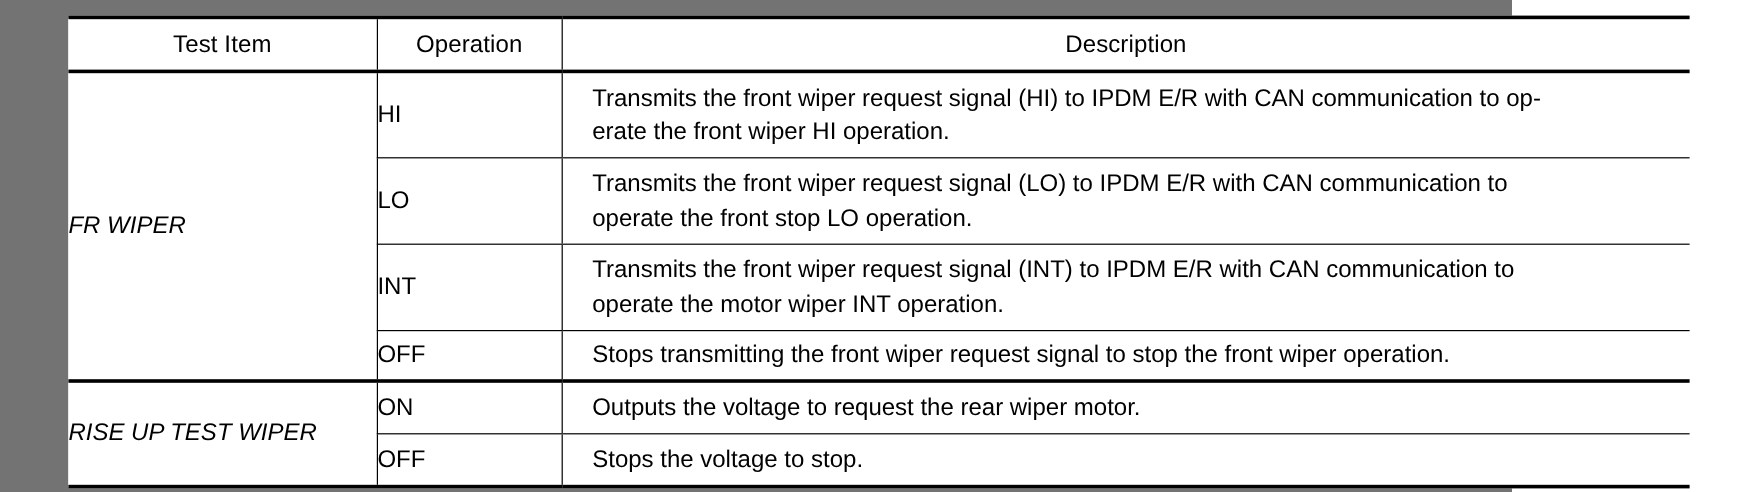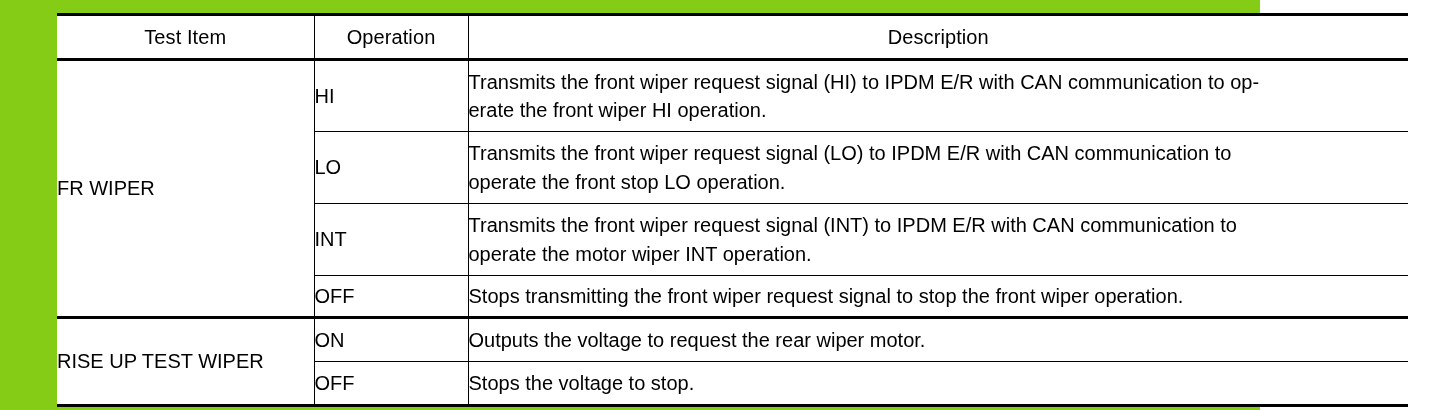--- a/index.html
+++ b/index.html
@@ -13,21 +13,21 @@
     height: 410px;
     font-family: "Liberation Sans", sans-serif;
     color: #000000;
     overflow: hidden;
   }
 
   .sheet {
     position: relative;
     width: 1260px;
     height: 410px;
-    background: #84cc16;
+    background: #737373;
   }
 
   
   .spec-table {
     position: absolute;
     left: 57px;
     top: 13px;
     width: 1351px;       
     border-collapse: collapse;
     table-layout: fixed;
@@ -62,33 +62,34 @@
     font-size: 20px;
     letter-spacing: 0.1px;
   }
 
   
   .item-cell {
     font-size: 20px;
     text-align: left;
     padding-left: 21px;
     line-height: 1.45;
+    font-style: italic;
   }
   .oper-cell {
     font-size: 20px;
     text-align: left;
   }
   .desc-cell {
     font-size: 20px;
     text-align: left;
     padding-left: 14px;
     padding-right: 4px;
     line-height: 1.42;
   }
-  .desc-cell .ln { display: block; white-space: nowrap; }
+  .desc-cell .ln { display: block; white-space: nowrap; margin-left: 25px; }
 
   .row-tall   { height: 72px; }
   .row-short  { height: 42px; }
   .row-rise   { height: 44px; }
 </style>
 </head>
 <body>
 
 <div class="sheet">
 

